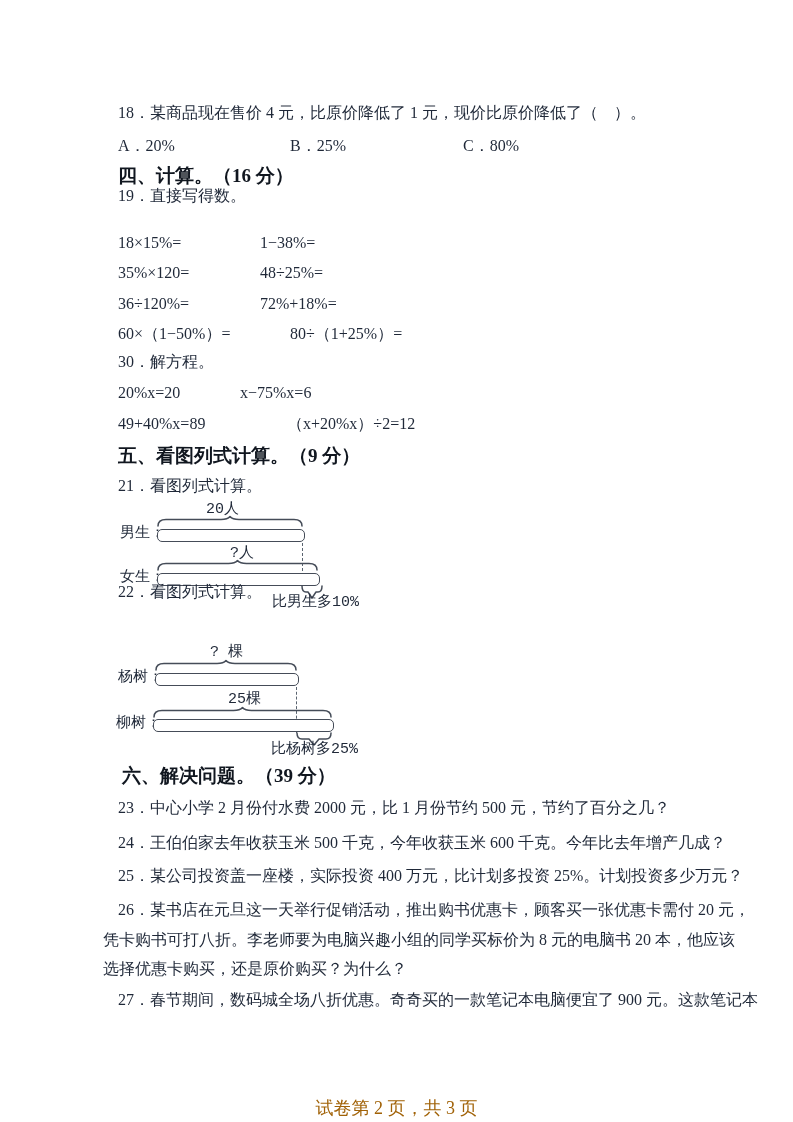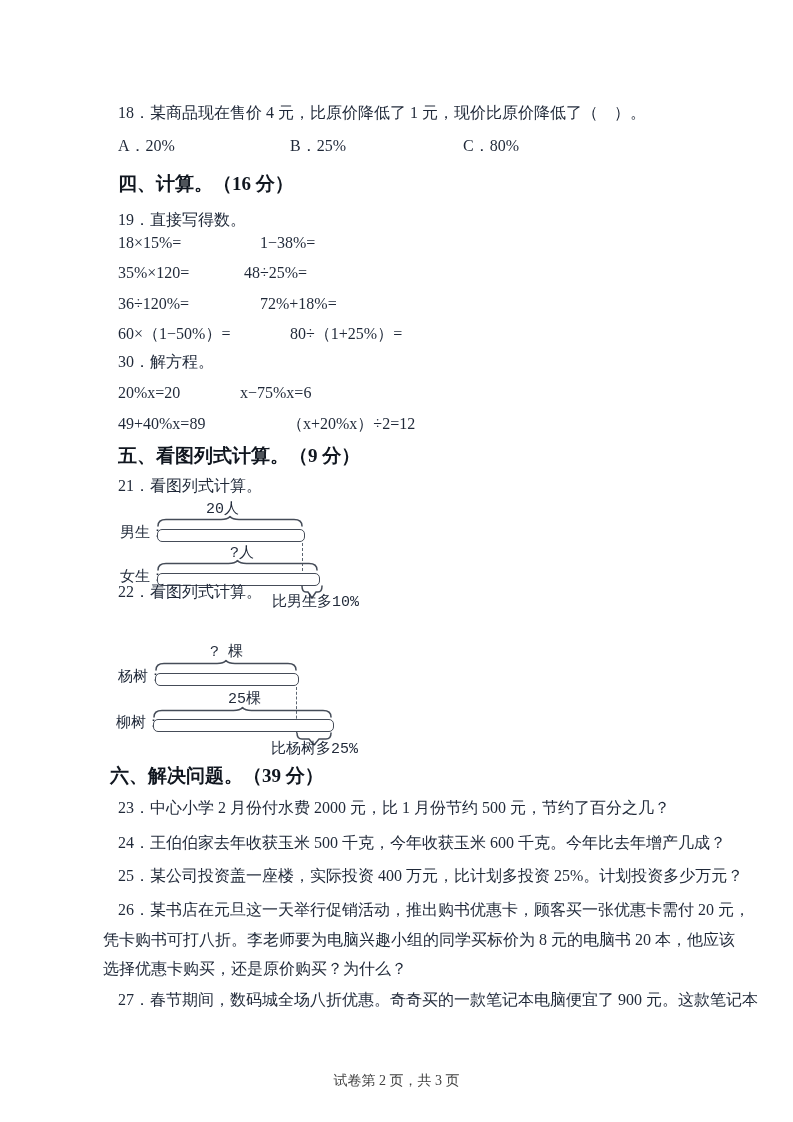--- a/index.html
+++ b/index.html
@@ -8,39 +8,39 @@
     font-family:"Liberation Serif","DejaVu Serif",serif;color:#1f2838;
   }
   .line{position:absolute;font-size:16px;line-height:1.25;white-space:nowrap;color:#1f2838;}
   .sec{position:absolute;font-size:19px;font-weight:bold;line-height:1.2;white-space:nowrap;color:#10161f;}
   .dlabel{position:absolute;font-size:15px;line-height:1.2;white-space:nowrap;color:#1f2838;}
   .caption{position:absolute;font-size:15px;line-height:1.2;white-space:nowrap;color:#1f2838;font-family:Liberation Mono, monospace;}
   .bar{position:absolute;height:11px;border:1.5px solid #454c58;border-radius:5px;background:#ffffff;}
   .dashv{position:absolute;width:0;border-left:1.5px dashed #5a6470;}
   svg.brace{position:absolute;overflow:visible;}
   svg.brace path{fill:none;stroke:#454c58;stroke-width:1.5;stroke-linecap:round;stroke-linejoin:round;}
-  .footer{position:absolute;left:0;width:100%;text-align:center;font-size:14px;color:#404040;}
+  .footer{position:absolute;left:0;width:100%;text-align:center;font-size:18px;color:#a16207;margin-top:24px;}
 </style>
 </head>
 <body>
 
 <div class="page">
 
   <div class="line" style="left:118px;top:103px">18．某商品现在售价 4 元，比原价降低了 1 元，现价比原价降低了（　）。</div>
   <div class="line" style="left:118px;top:136px">A．20%</div>
   <div class="line" style="left:290px;top:136px">B．25%</div>
   <div class="line" style="left:463px;top:136px">C．80%</div>
 
-  <div class="sec" style="left:118px;top:173px">四、计算。（16 分）</div>
+  <div class="sec" style="left:118px;top:165px">四、计算。（16 分）</div>
 
-  <div class="line" style="left:118px;top:210px">19．直接写得数。</div>
+  <div class="line" style="left:118px;top:186px">19．直接写得数。</div>
   <div class="line" style="left:118px;top:233px">18×15%=</div>
   <div class="line" style="left:260px;top:233px">1−38%=</div>
   <div class="line" style="left:118px;top:263px">35%×120=</div>
-  <div class="line" style="left:244px;top:263px">48÷25%=</div>
+  <div class="line" style="left:260px;top:263px">48÷25%=</div>
   <div class="line" style="left:118px;top:294px">36÷120%=</div>
   <div class="line" style="left:260px;top:294px">72%+18%=</div>
   <div class="line" style="left:118px;top:324px">60×（1−50%）=</div>
   <div class="line" style="left:290px;top:324px">80÷（1+25%）=</div>
 
   <div class="line" style="left:118px;top:352px">30．解方程。</div>
   <div class="line" style="left:118px;top:383px">20%x=20</div>
   <div class="line" style="left:240px;top:383px">x−75%x=6</div>
   <div class="line" style="left:118px;top:414px">49+40%x=89</div>
   <div class="line" style="left:287px;top:414px">（x+20%x）÷2=12</div>
@@ -79,21 +79,21 @@
   <svg class="brace" style="left:153px;top:707px" width="179" height="11" viewBox="0 0 179 11">
     <path d="M1 10 Q1 3.5 9 3.5 L80.5 3.5 Q87 3.5 89.5 0.5 Q92 3.5 98.5 3.5 L170 3.5 Q178 3.5 178 10"></path>
   </svg>
   <div class="dlabel" style="left:116px;top:713px">柳树：</div>
   <div class="bar" style="left:153px;top:719px;width:179px"></div>
   <svg class="brace" style="left:296px;top:733px" width="36" height="14" viewBox="0 0 36 14">
     <path d="M1 0 Q1 6 6 6 L13 6 L18 12 L23 6 L30 6 Q35 6 35 0"></path>
   </svg>
   <div class="caption" style="left:271px;top:741px">比杨树多25%</div>
 
-  <div class="sec" style="left:110px;top:765px">六、解决问题。（39 分）</div>
+  <div class="sec" style="left:122px;top:765px">六、解决问题。（39 分）</div>
   <div class="line" style="left:118px;top:798px">23．中心小学 2 月份付水费 2000 元，比 1 月份节约 500 元，节约了百分之几？</div>
   <div class="line" style="left:118px;top:833px">24．王伯伯家去年收获玉米 500 千克，今年收获玉米 600 千克。今年比去年增产几成？</div>
   <div class="line" style="left:118px;top:866px">25．某公司投资盖一座楼，实际投资 400 万元，比计划多投资 25%。计划投资多少万元？</div>
   <div class="line" style="left:118px;top:900px">26．某书店在元旦这一天举行促销活动，推出购书优惠卡，顾客买一张优惠卡需付 20 元，</div>
   <div class="line" style="left:103px;top:930px">凭卡购书可打八折。李老师要为电脑兴趣小组的同学买标价为 8 元的电脑书 20 本，他应该</div>
   <div class="line" style="left:103px;top:959px">选择优惠卡购买，还是原价购买？为什么？</div>
   <div class="line" style="left:118px;top:990px">27．春节期间，数码城全场八折优惠。奇奇买的一款笔记本电脑便宜了 900 元。这款笔记本</div>
 
   <div class="footer" style="top:1072px">试卷第 2 页，共 3 页</div>
 

